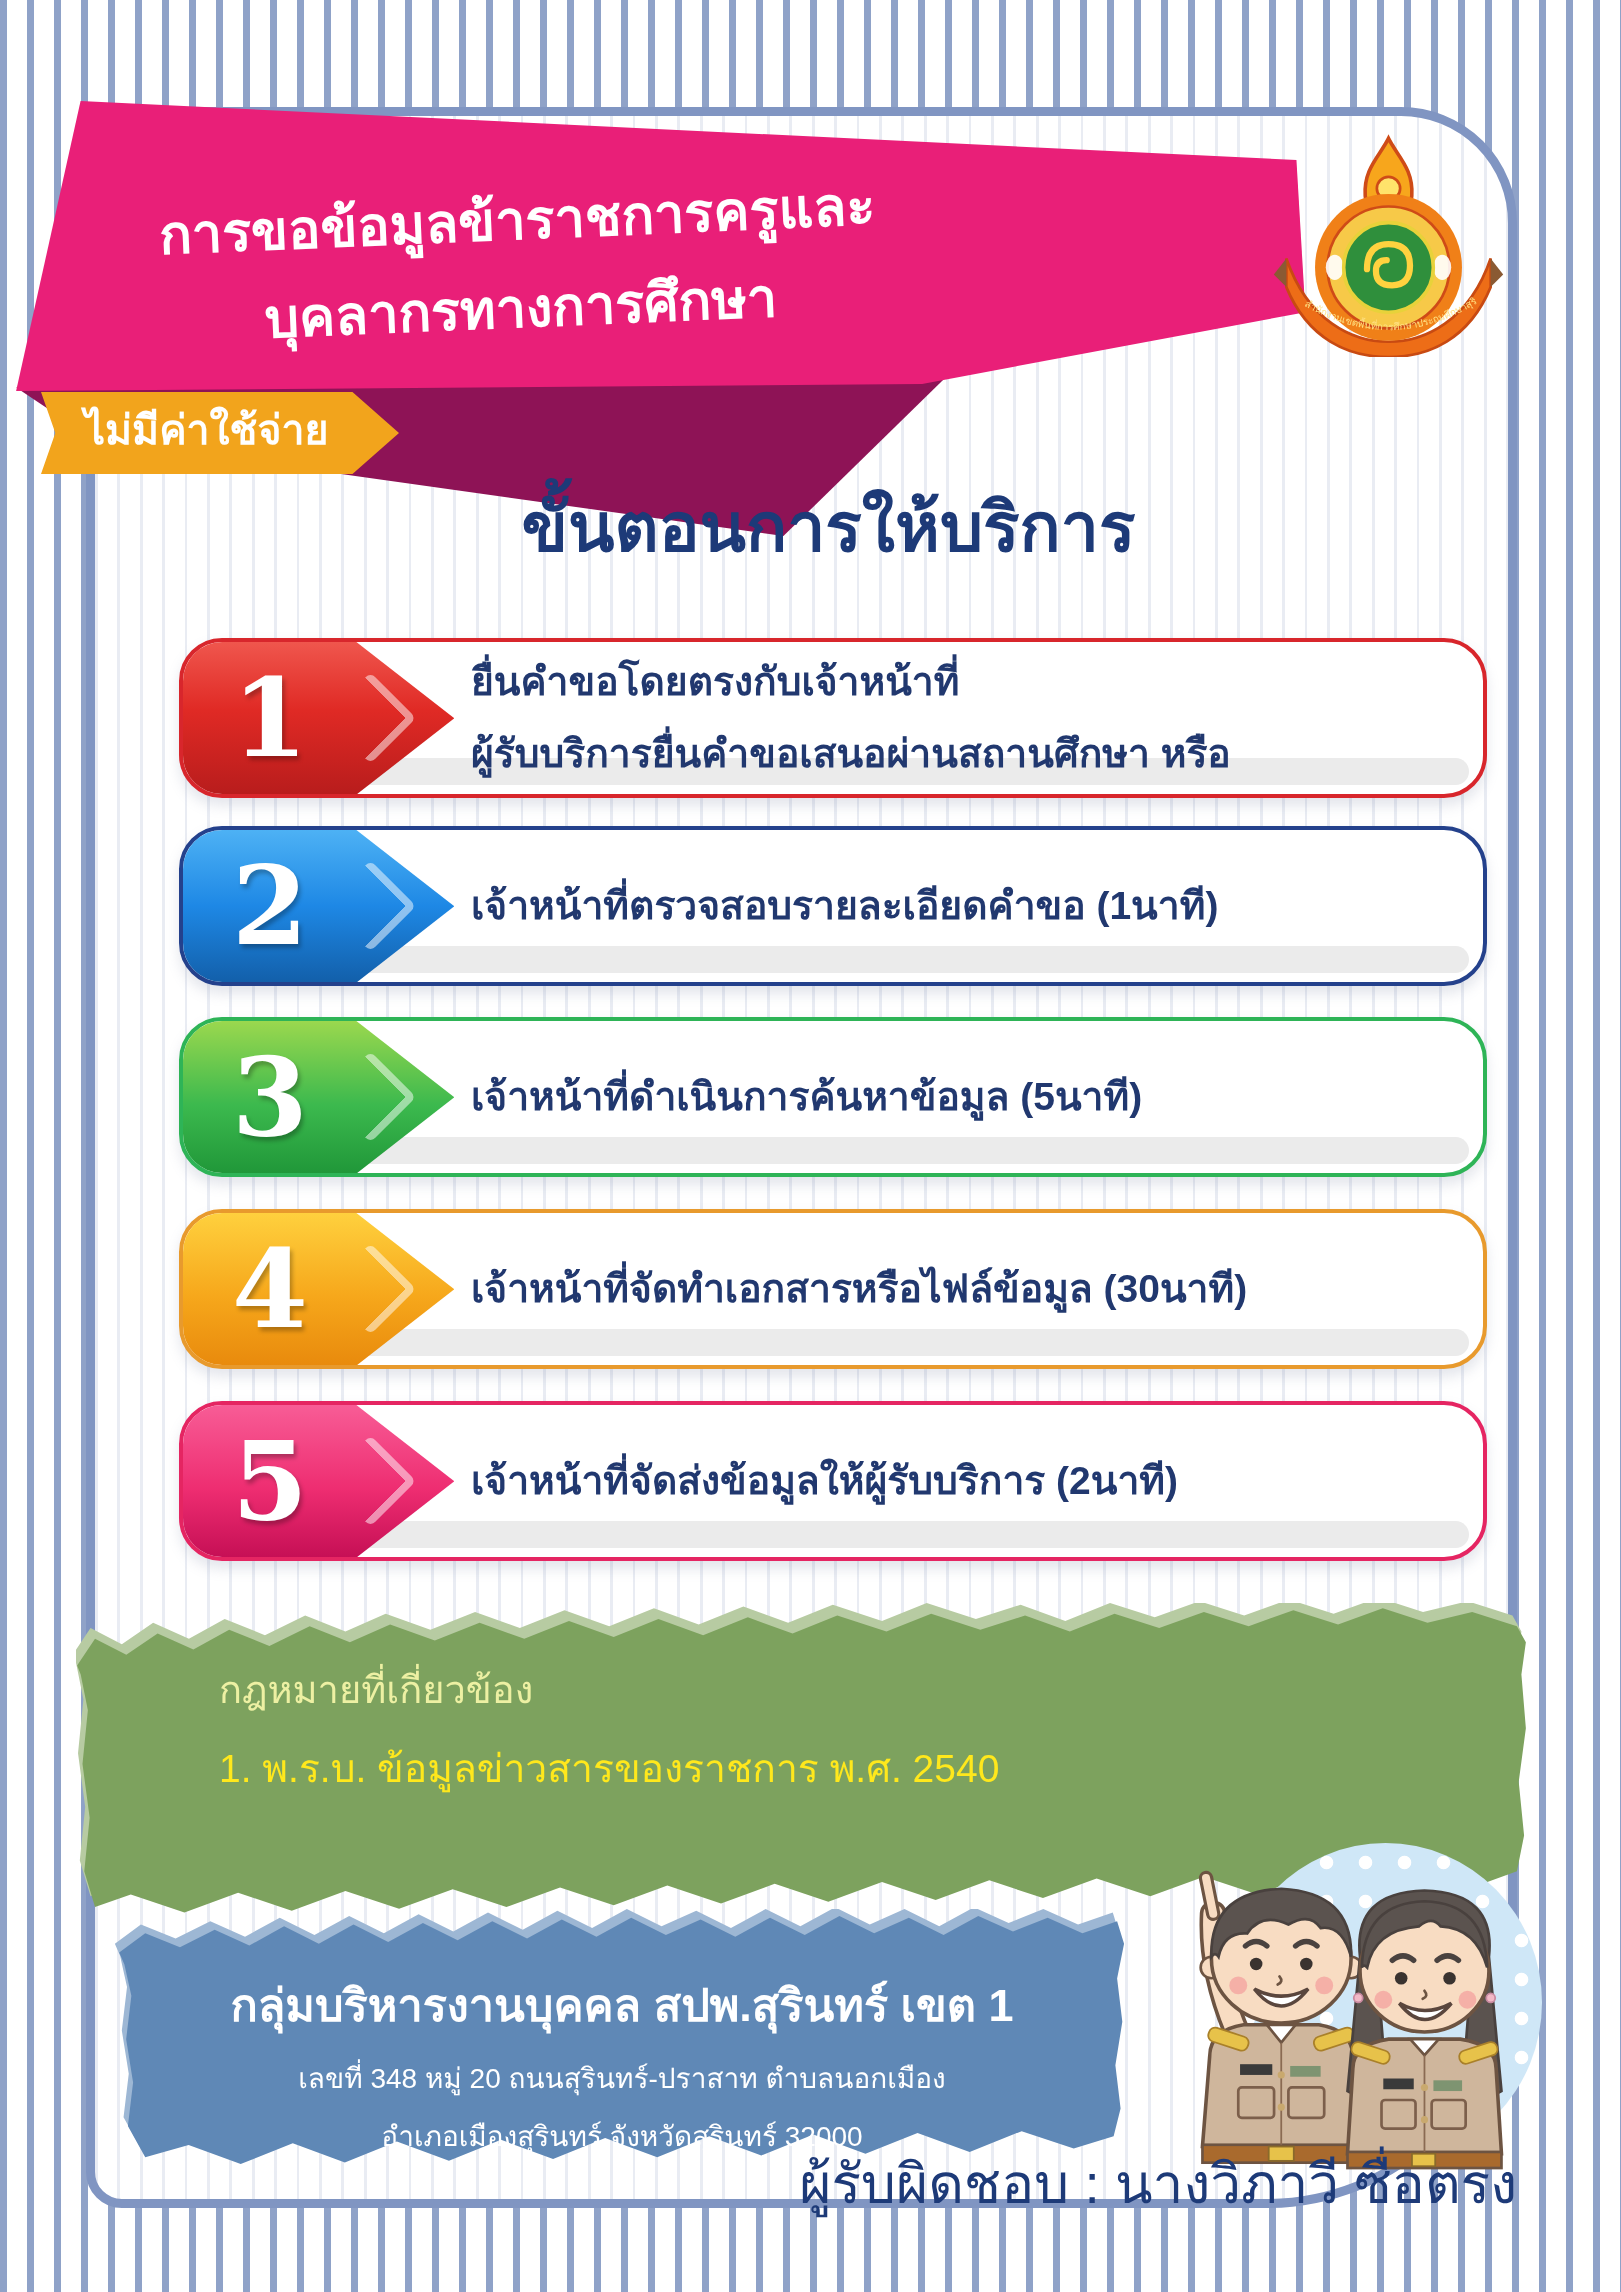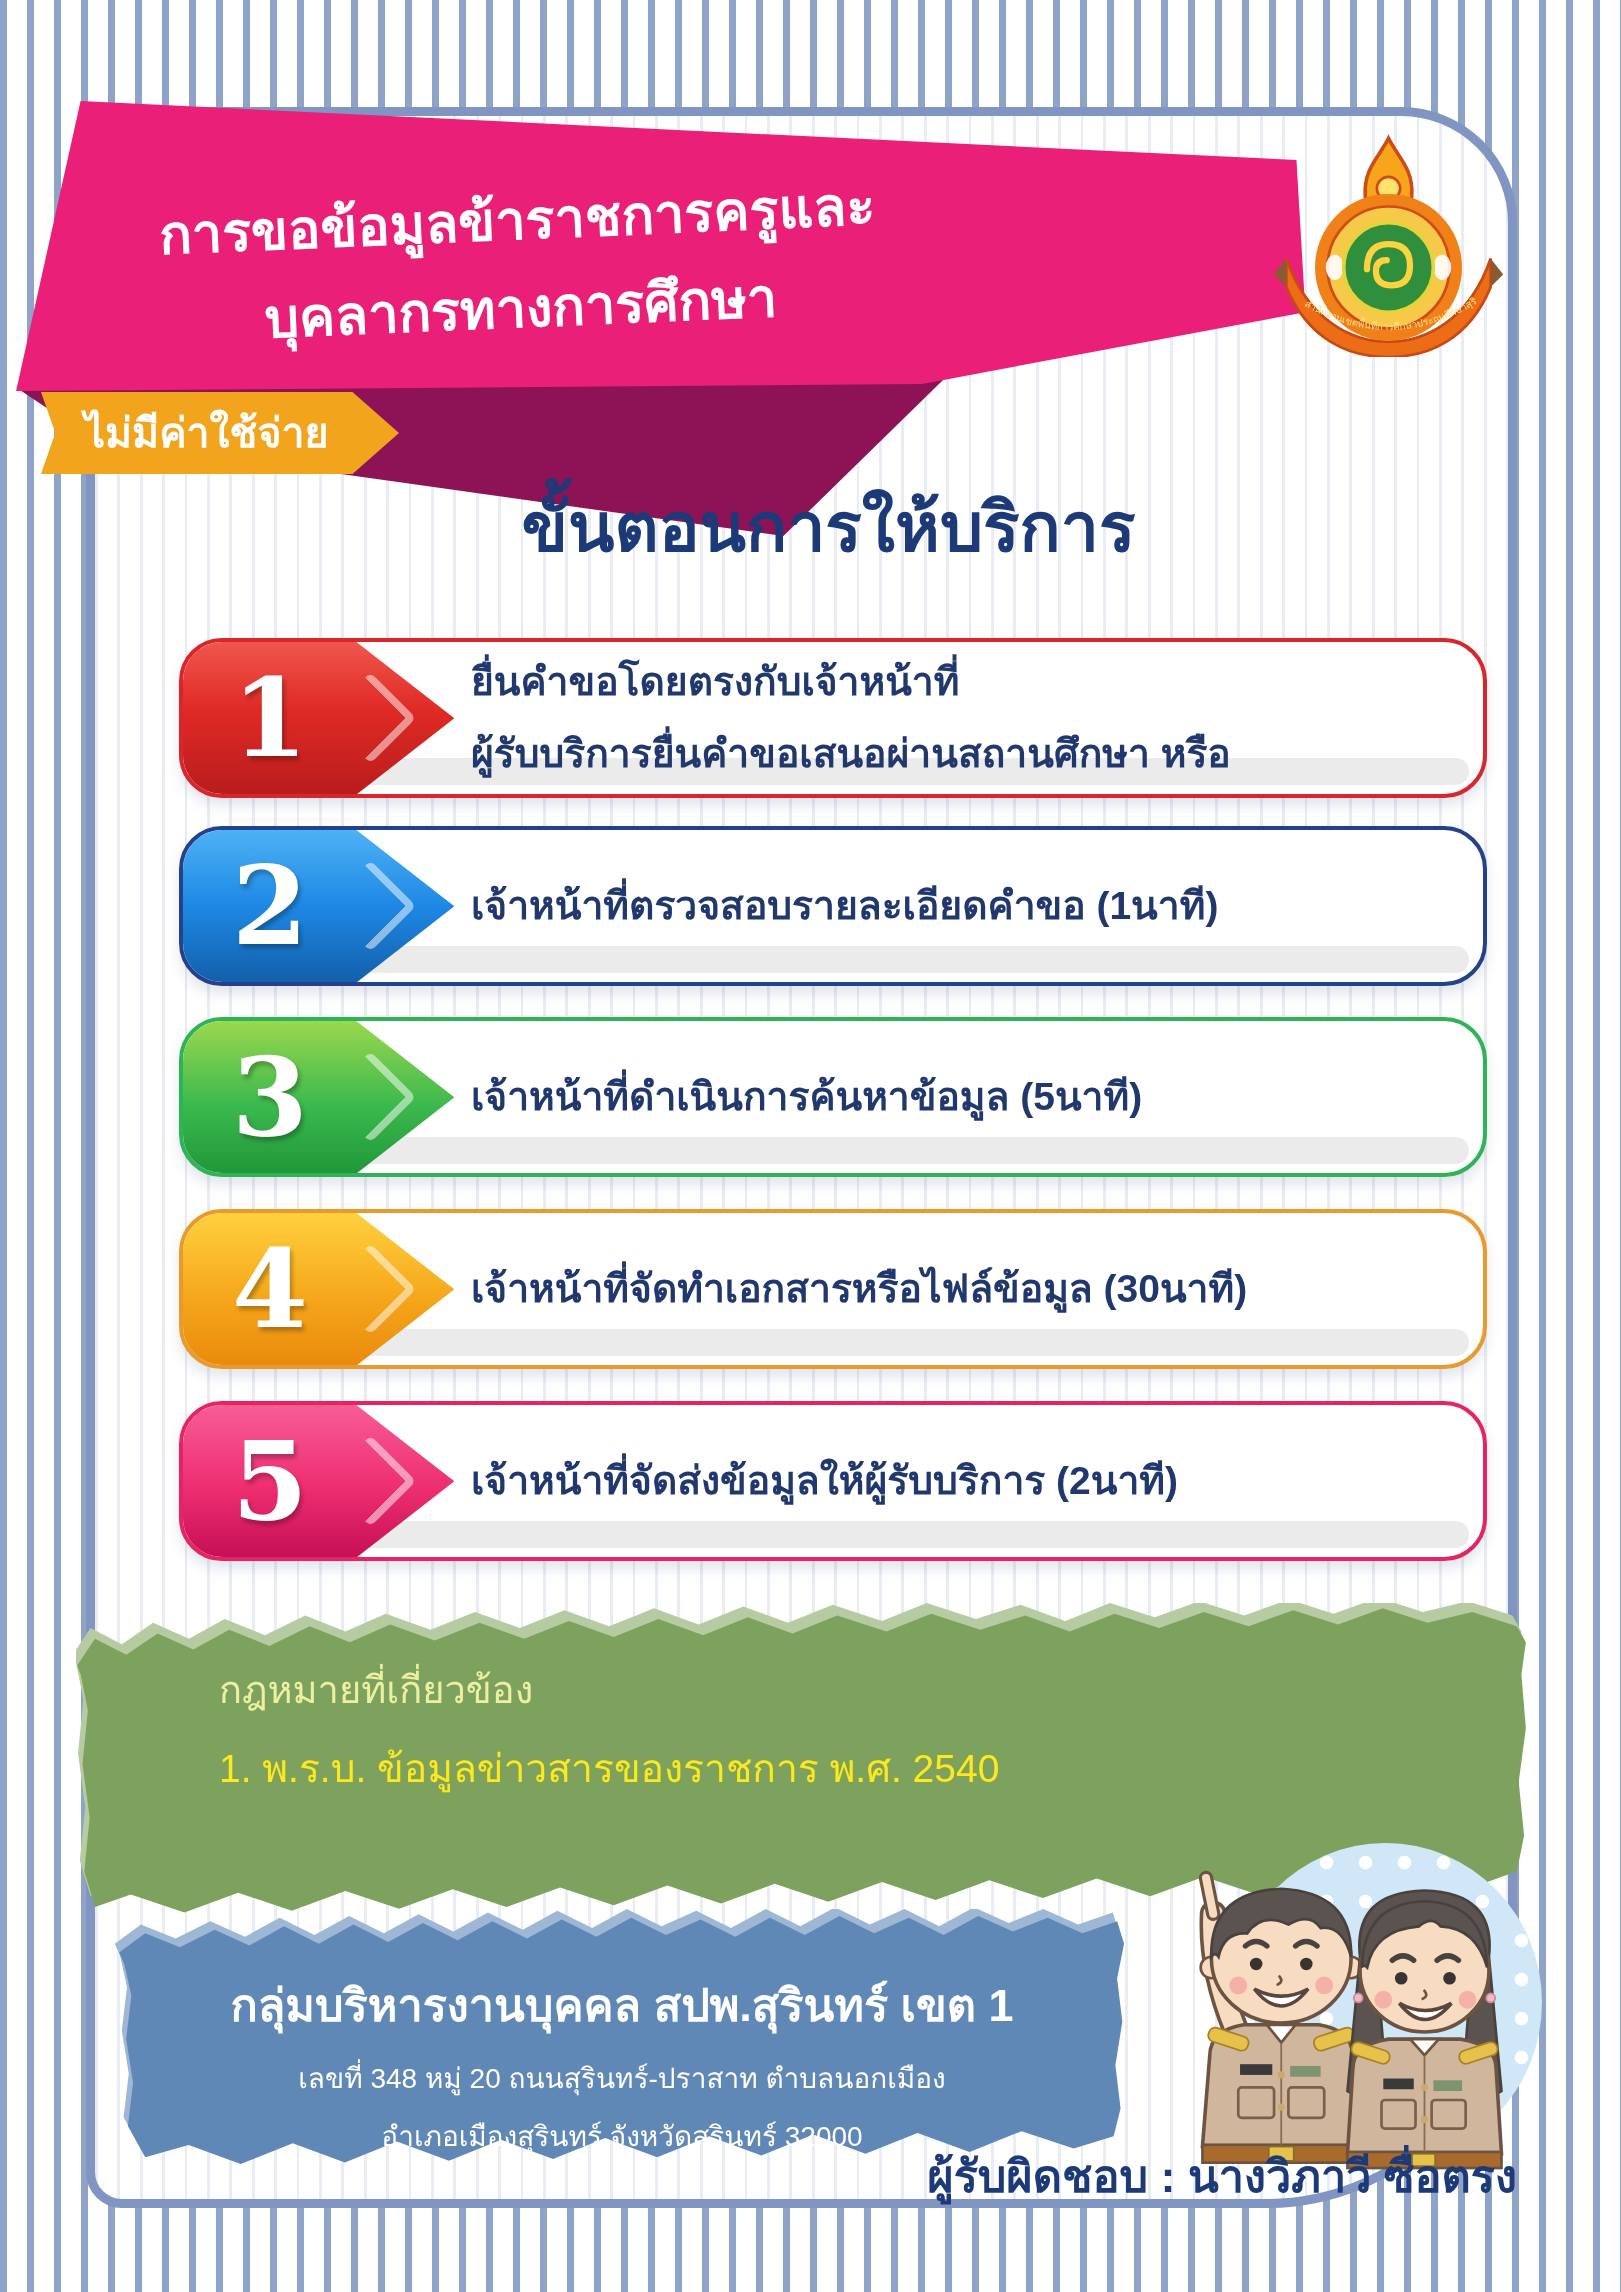--- a/index.html
+++ b/index.html
@@ -12,21 +12,21 @@
     background:repeating-linear-gradient(90deg,#e9ecf3 0 2.7px,#ffffff 2.7px 22.4px);}
   .abs{position:absolute;}
   
   .banner-title{position:absolute;left:107px;top:176px;width:824px;text-align:center;
     transform:rotate(-2.4deg);color:#ffffff;font-family:"DejaVu Serif",serif;
     font-weight:bold;font-size:54px;line-height:88px;z-index:6;}
   
   .badge{position:absolute;left:41px;top:392px;width:358px;height:82px;background:#f2a41c;
     clip-path:polygon(0 0,87% 0,100% 50%,87% 100%,0 100%,4% 50%);z-index:6;
     color:#fff;font-weight:bold;font-size:41px;line-height:82px;text-align:center;
-    font-family:Liberation Serif, serif;}
+    font-family:Liberation Mono, monospace;}
   .badge span{display:inline-block;padding-right:27px;}
   .section-title{position:absolute;left:179px;top:473px;width:1299px;text-align:center;
     color:#1d3a78;font-family:"DejaVu Serif",serif;font-weight:bold;font-size:68px;z-index:5;}
   
   .row{position:absolute;left:179px;width:1300px;height:152px;background:#ffffff;
     border-radius:43px;overflow:hidden;box-shadow:0 7.2px 12.5px rgba(120,130,160,.20);z-index:4;
     display:flex;flex-direction:column;justify-content:center;}
   .row .row-shadow{position:absolute;left:14.3px;right:14.3px;bottom:9px;height:27px;
     background:#ebebeb;border-radius:13.4px;z-index:0;}
   .row .tile{position:absolute;left:-2.7px;top:-2.7px;width:274px;height:158px;
@@ -59,22 +59,22 @@
     color:#ffffff;font-weight:bold;font-size:45px;z-index:7;}
   .office-addr{position:absolute;left:152px;width:940px;text-align:center;color:#ffffff;
     font-size:28px;z-index:7;}
   .office-addr.a1{top:2056px;}
   .office-addr.a2{top:2114px;}
   
   .polka{position:absolute;left:1229px;top:1843px;width:313px;height:319px;border-radius:50%;
     background-color:#cfe7f7;
     background-image:radial-gradient(#ffffff 6.3px,rgba(255,255,255,0) 7.2px);
     background-size:39px 39px;z-index:5;}
-  .footer-text{position:absolute;right:104px;top:2140px;color:#1d3a78;font-weight:bold;
-    font-size:45px;z-index:8;}
+  .footer-text{position:absolute;right:104px;top:2140px;color:#1d3a78;font-weight:normal;
+    font-size:55px;z-index:8;}
   .z2{z-index:2}.z5{z-index:5}.z6{z-index:6}
 </style>
 </head>
 <body>
 
 <div class="poster">
 
   <div class="card"></div>
 
   <svg class="abs z2" style="left:76px;top:1603px;" width="1451" height="313" viewBox="0 0 1620 350">

